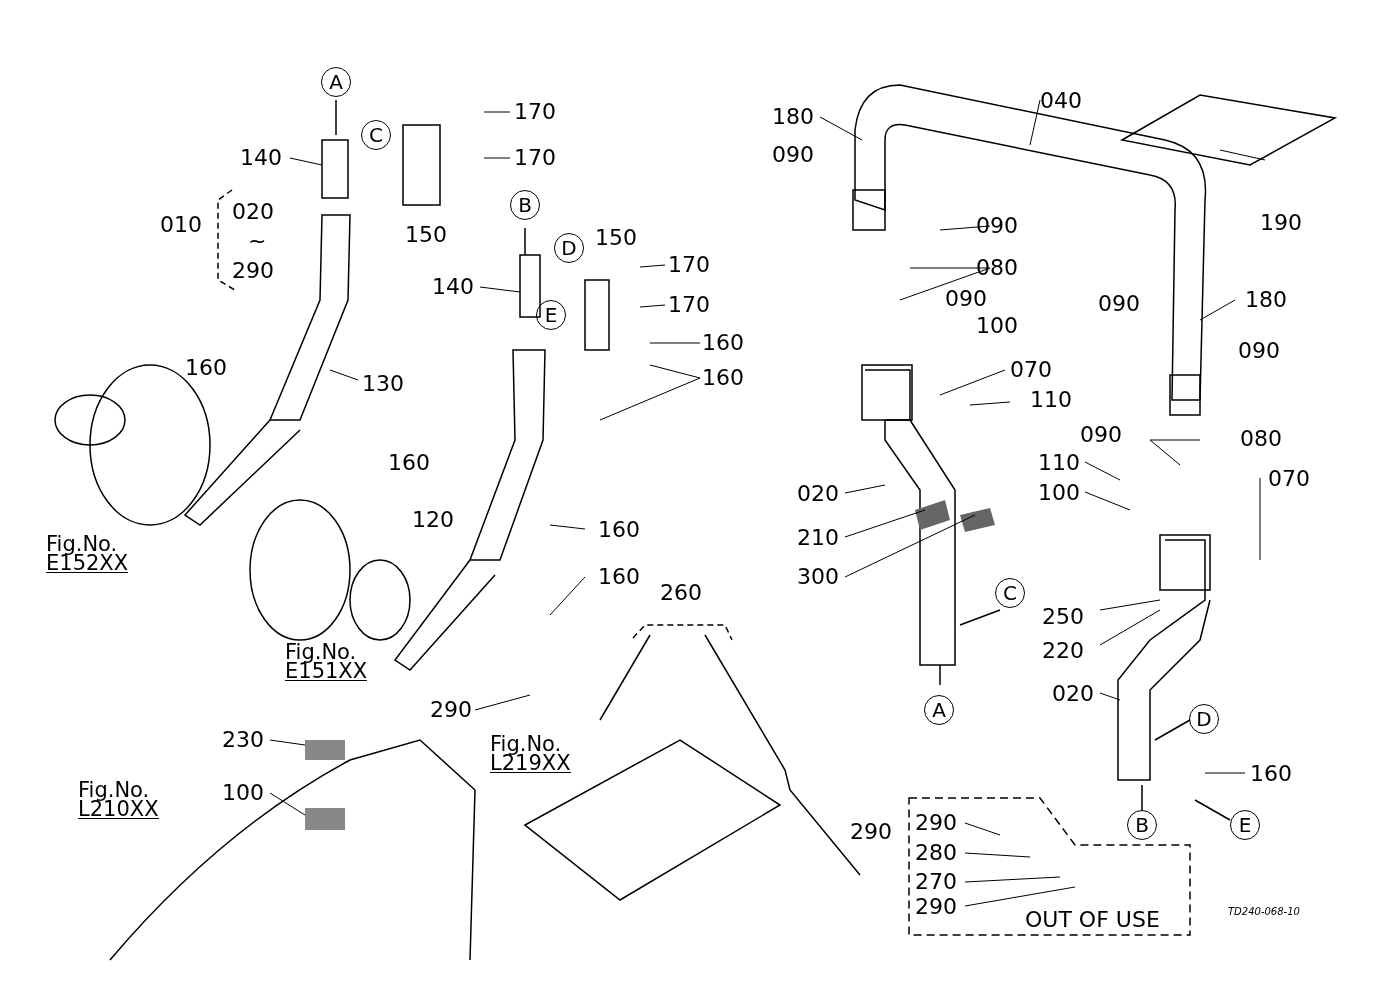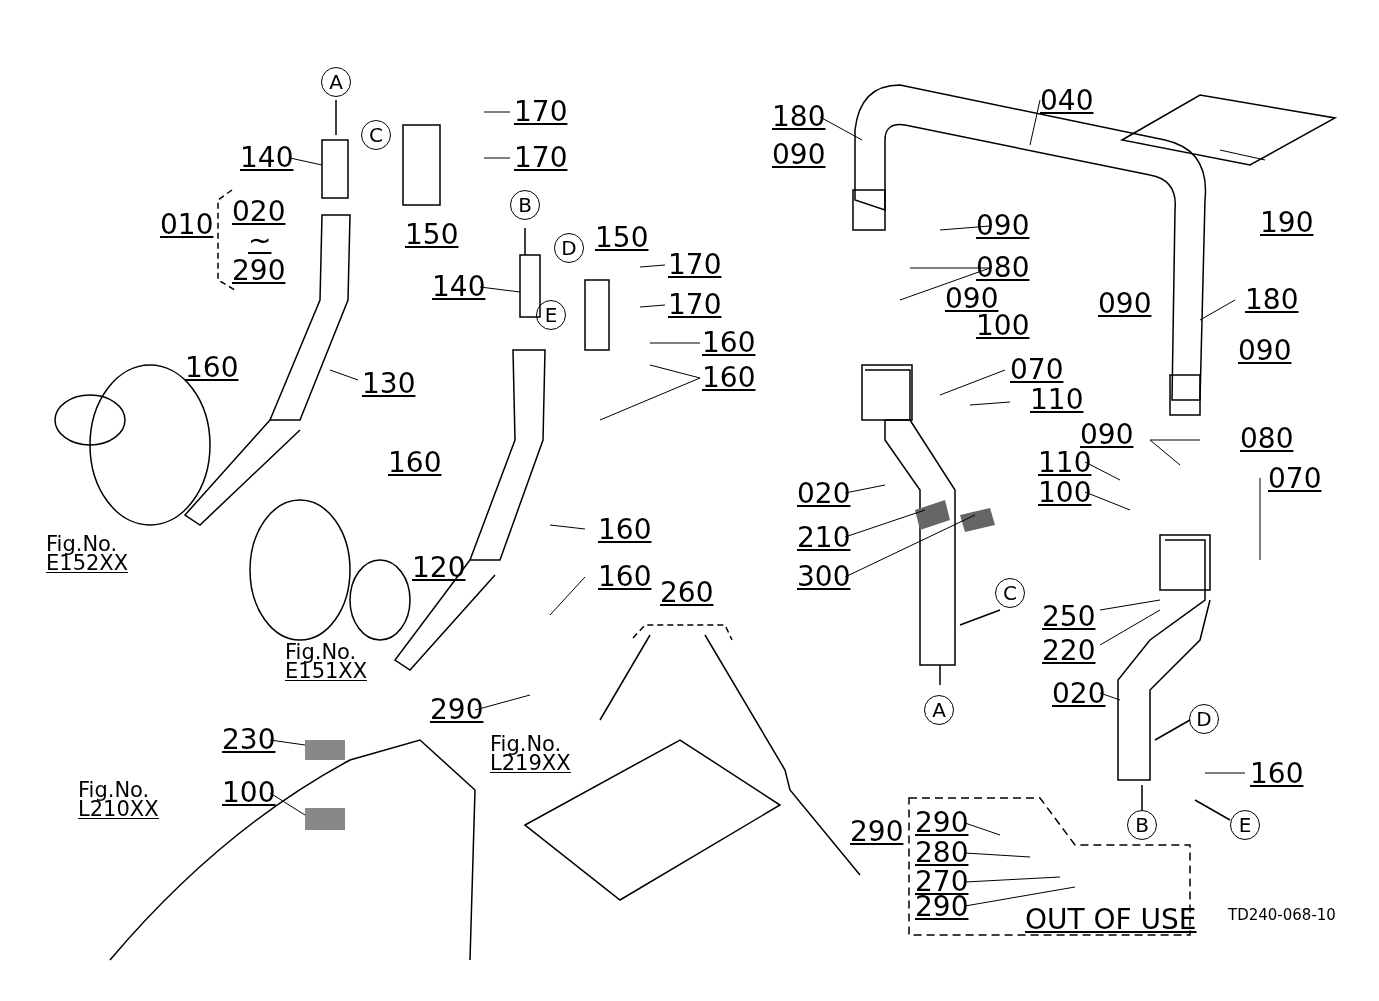--- a/index.html
+++ b/index.html
@@ -1,21 +1,21 @@
 <!DOCTYPE html>
 <html><head>
 <meta charset="utf-8">
 <style>
   html,body{margin:0;padding:0;background:#fff;}
   body{width:1379px;height:1001px;position:relative;overflow:hidden;font-family:"DejaVu Sans",sans-serif;color:#000;}
   svg{position:absolute;left:0;top:0;}
-  .lbl{position:absolute;font-size:28px;line-height:22px;white-space:nowrap;text-decoration:underline;}
+  .lbl{position:absolute;font-size:22px;line-height:22px;white-space:nowrap;}
   .sm{position:absolute;font-size:21px;line-height:17px;white-space:nowrap;}
   .circ{position:absolute;width:28px;height:28px;border:1.5px solid #000;border-radius:50%;font-size:20px;line-height:28px;text-align:center;}
-  .code{position:absolute;font-size:15px;white-space:nowrap;}
+  .code{position:absolute;font-size:10px;white-space:nowrap;font-style:italic;}
   .ul{border-bottom:1.5px solid #000;}
 </style>
 </head>
 <body>
 
 <svg width="1379" height="1001" fill="none" stroke="#000" stroke-width="1.5">
 
   <path d="M322 215 L350 215 L348 300 L300 420 L270 420 L320 300 Z"></path>
   <path d="M270 420 L185 515 L200 525 L300 430"></path>
   <rect x="322" y="140" width="26" height="58"></rect>
@@ -137,21 +137,21 @@
 <div class="lbl" style="left:405px;top:224px;">150</div>
 <div class="lbl" style="left:595px;top:227px;">150</div>
 <div class="lbl" style="left:432px;top:276px;">140</div>
 <div class="lbl" style="left:668px;top:254px;">170</div>
 <div class="lbl" style="left:668px;top:294px;">170</div>
 <div class="lbl" style="left:702px;top:332px;">160</div>
 <div class="lbl" style="left:702px;top:367px;">160</div>
 <div class="lbl" style="left:185px;top:357px;">160</div>
 <div class="lbl" style="left:362px;top:373px;">130</div>
 <div class="lbl" style="left:388px;top:452px;">160</div>
-<div class="lbl" style="left:412px;top:509px;margin-top:48px;">120</div>
+<div class="lbl" style="left:412px;top:509px;">120</div>
 <div class="lbl" style="left:598px;top:519px;">160</div>
 <div class="lbl" style="left:598px;top:566px;">160</div>
 <div class="lbl" style="left:660px;top:582px;">260</div>
 <div class="lbl" style="left:430px;top:699px;">290</div>
 <div class="lbl" style="left:222px;top:729px;">230</div>
 <div class="lbl" style="left:222px;top:782px;">100</div>
 <div class="lbl" style="left:850px;top:821px;">290</div>
 
 <div class="lbl" style="left:1040px;top:90px;">040</div>
 <div class="lbl" style="left:772px;top:106px;">180</div>

